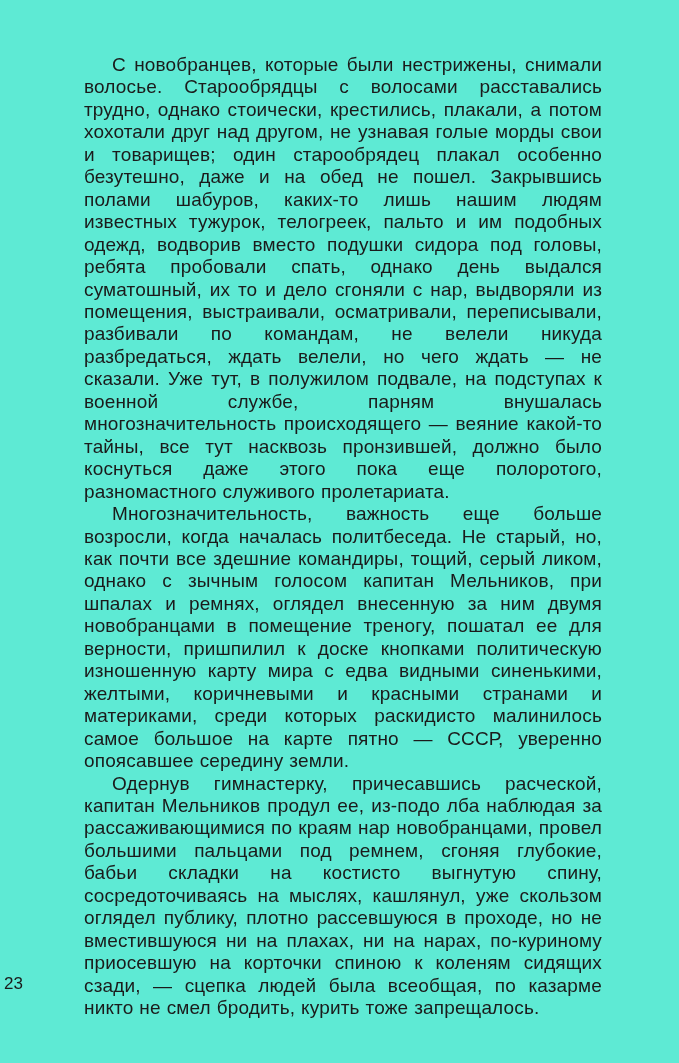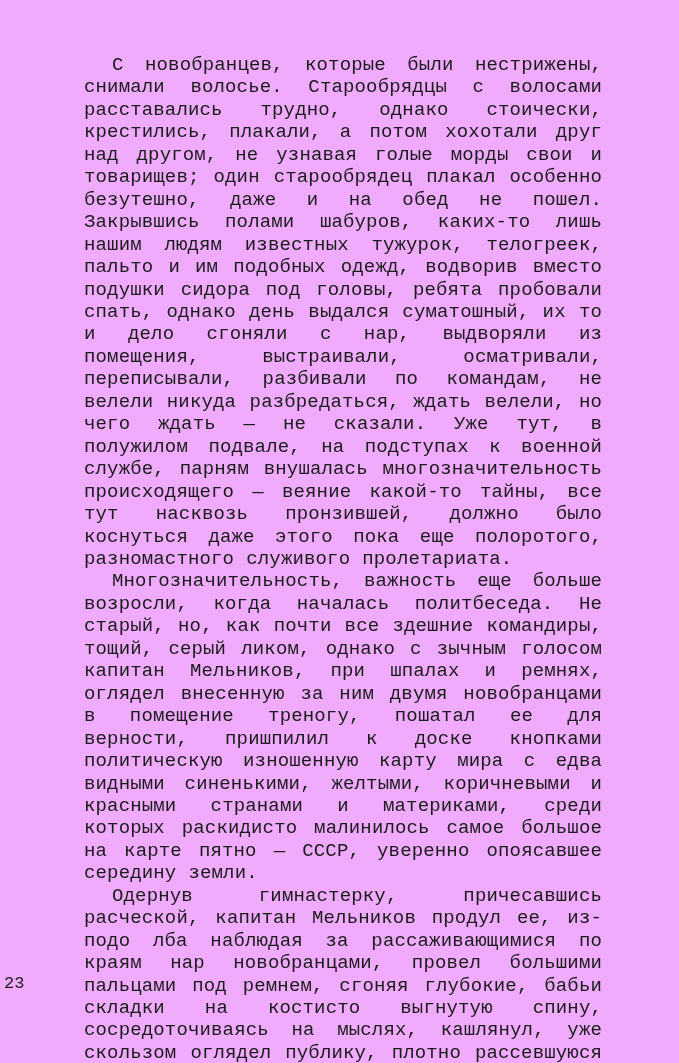--- a/index.html
+++ b/index.html
@@ -8,23 +8,23 @@
   }
   body {
     width: 679px;
     height: 1063px;
     background: #ffffff;
   }
   .page {
     position: relative;
     width: 679px;
     height: 1063px;
-    background: #f0abfc;
+    background: #5eead4;
     overflow: hidden;
-    font-family: Liberation Mono, monospace;
+    font-family: Liberation Sans, sans-serif;
     color: #1b1b1b;
   }
   .text-block {
     position: absolute;
     left: 84px;
     top: 54px;
     width: 518px;
     font-size: 19px;
     line-height: 22.45px;
     text-align: justify;

